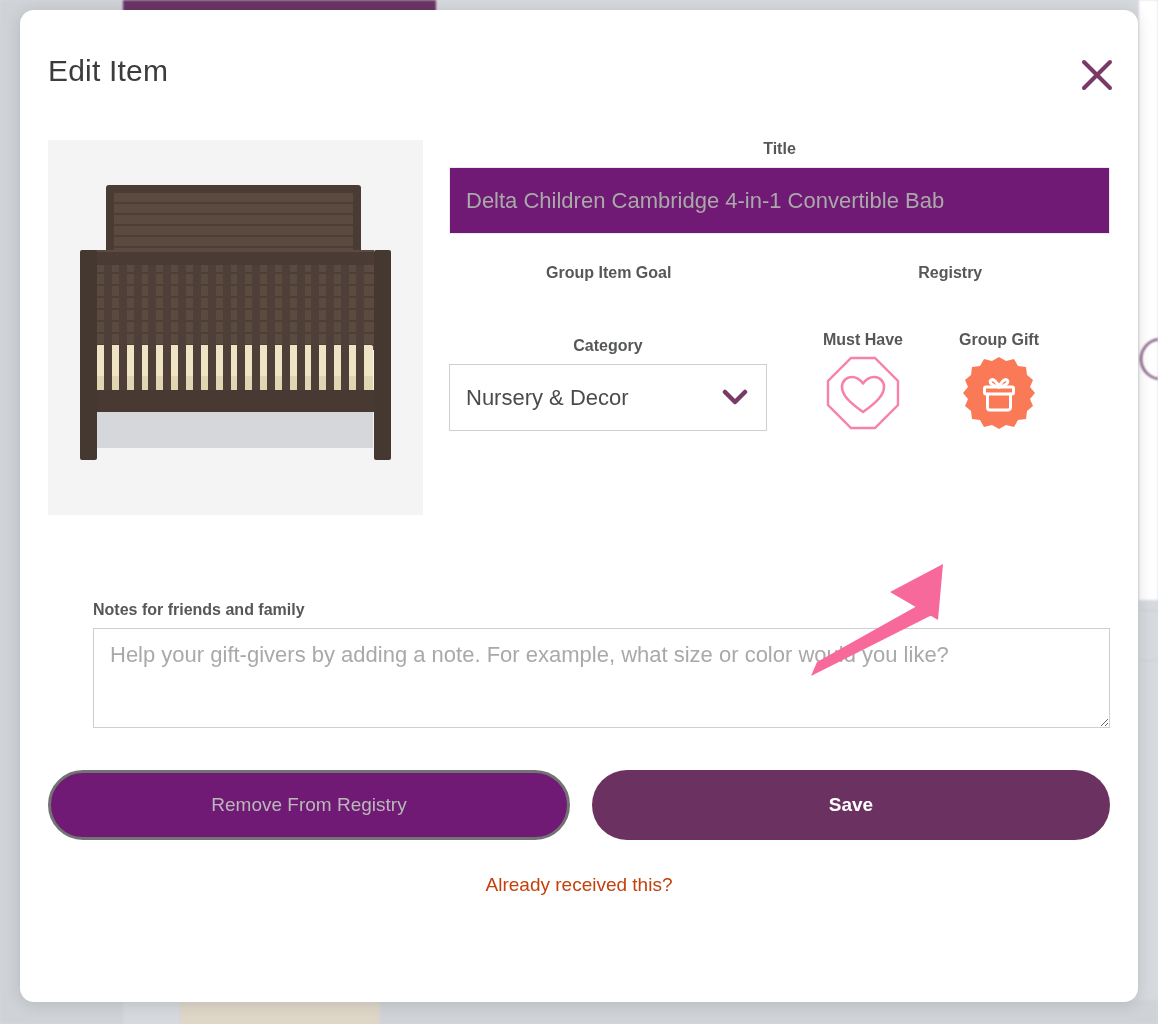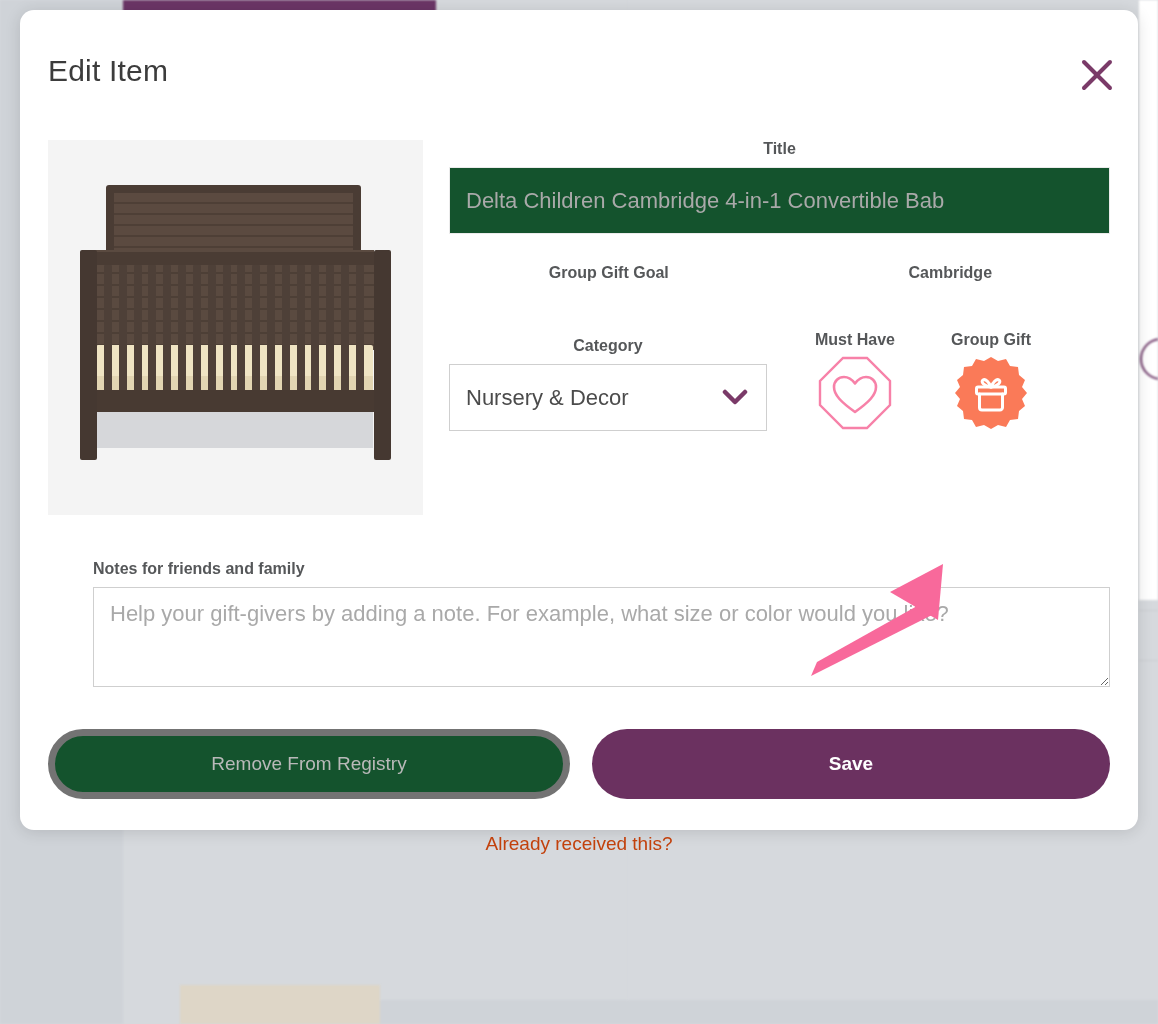--- a/index.html
+++ b/index.html
@@ -81,21 +81,21 @@
     left: 228px; top: 1000px; width: 1010px; height: 24px;
     background: #cfd3d8;
   }
 
   
   .modal {
     position: absolute;
     left: 20px;
     top: 10px;
     width: 1118px;
-    height: 820px;
+    height: 992px;
     background: #ffffff;
     border-radius: 14px;
     box-shadow: 0 2px 16px rgba(0,0,0,0.13);
     padding: 0;
   }
 
   .modal-header {
     position: absolute;
     left: 0; top: 0; right: 0; height: 120px;
   }
@@ -214,21 +214,21 @@
     border: 1px solid #cfcfcf;
     background: #ffffff;
     font-size: 22px;
     color: #4b4b4b;
     padding: 0 16px;
     font-family: "Liberation Sans", sans-serif;
     border-radius: 0;
     outline: none;
   }
   .input.disabled {
-    background: #14532d;
+    background: #701a75;
     border-color: #ebebeb;
     color: #a9a9a9;
   }
   .input::placeholder { color: #a9a9a9; }
 
   .row2 { display: flex; gap: 22px; margin-top: 30px; }
   .row2 > div { flex: 1 1 0; min-width: 0; }
 
   .row3 { display: flex; align-items: flex-end; margin-top: 40px; gap: 16px; }
 
@@ -246,36 +246,36 @@
     cursor: pointer;
     position: relative;
   }
   .select-box .chev {
     position: absolute;
     right: 18px;
     top: 50%;
     transform: translateY(-50%);
   }
 
-  .toggle-group { display: flex; margin-left: 24px; gap: 40px; }
+  .toggle-group { display: flex; margin-left: 32px; gap: 40px; }
   .toggle { text-align: center; width: 96px; cursor: pointer; }
   .toggle .tg-label {
     font-size: 16px;
     font-weight: 700;
     color: #555759;
     margin-bottom: 6px;
     display: block;
     white-space: nowrap;
   }
   .toggle .tg-shape {
     width: 76px; height: 76px; margin: 0 auto; position: relative;
   }
 
   
-  .notes-wrap { margin-top: 45px; padding-left: 45px; }
+  .notes-wrap { margin-top: 86px; padding-left: 45px; }
   .notes-label {
     font-size: 16px;
     font-weight: 700;
     color: #555759;
     display: block;
     margin-bottom: 9px;
   }
   .notes-area {
     width: 100%;
     height: 100px;
@@ -298,22 +298,22 @@
     font-size: 19px;
     font-family: "Liberation Sans", sans-serif;
     cursor: pointer;
     display: flex;
     align-items: center;
     justify-content: center;
     border: none;
   }
   .btn-remove {
     flex: 0 0 522px;
-    background: #14532d;
-    border: 7px solid #737373;
+    background: #701a75;
+    border: 3px solid #737373;
     color: #b9b9b9;
   }
   .btn-save {
     flex: 1 1 auto;
     background: #6b3160;
     color: #ffffff;
     font-weight: 700;
   }
 
   .link-row { text-align: center; margin-top: 34px; }
@@ -406,24 +406,24 @@
         </div>
       </div>
 
       <div class="fields">
 
         <label class="field-label">Title</label>
         <input class="input disabled" type="text" disabled="" value="Delta Children Cambridge 4-in-1 Convertible Bab" style="">
 
         <div class="row2">
           <div>
-            <label class="field-label">Group Gift Goal</label>
+            <label class="field-label">Group Item Goal</label>
           </div>
           <div>
-            <label class="field-label">Cambridge</label>
+            <label class="field-label">Registry</label>
           </div>
         </div>
 
         <div class="row3">
 
           <div class="cat-wrap">
             <label class="field-label">Category</label>
             <div class="select-box">
               <span>Nursery &amp; Decor</span>
               <span class="chev">

